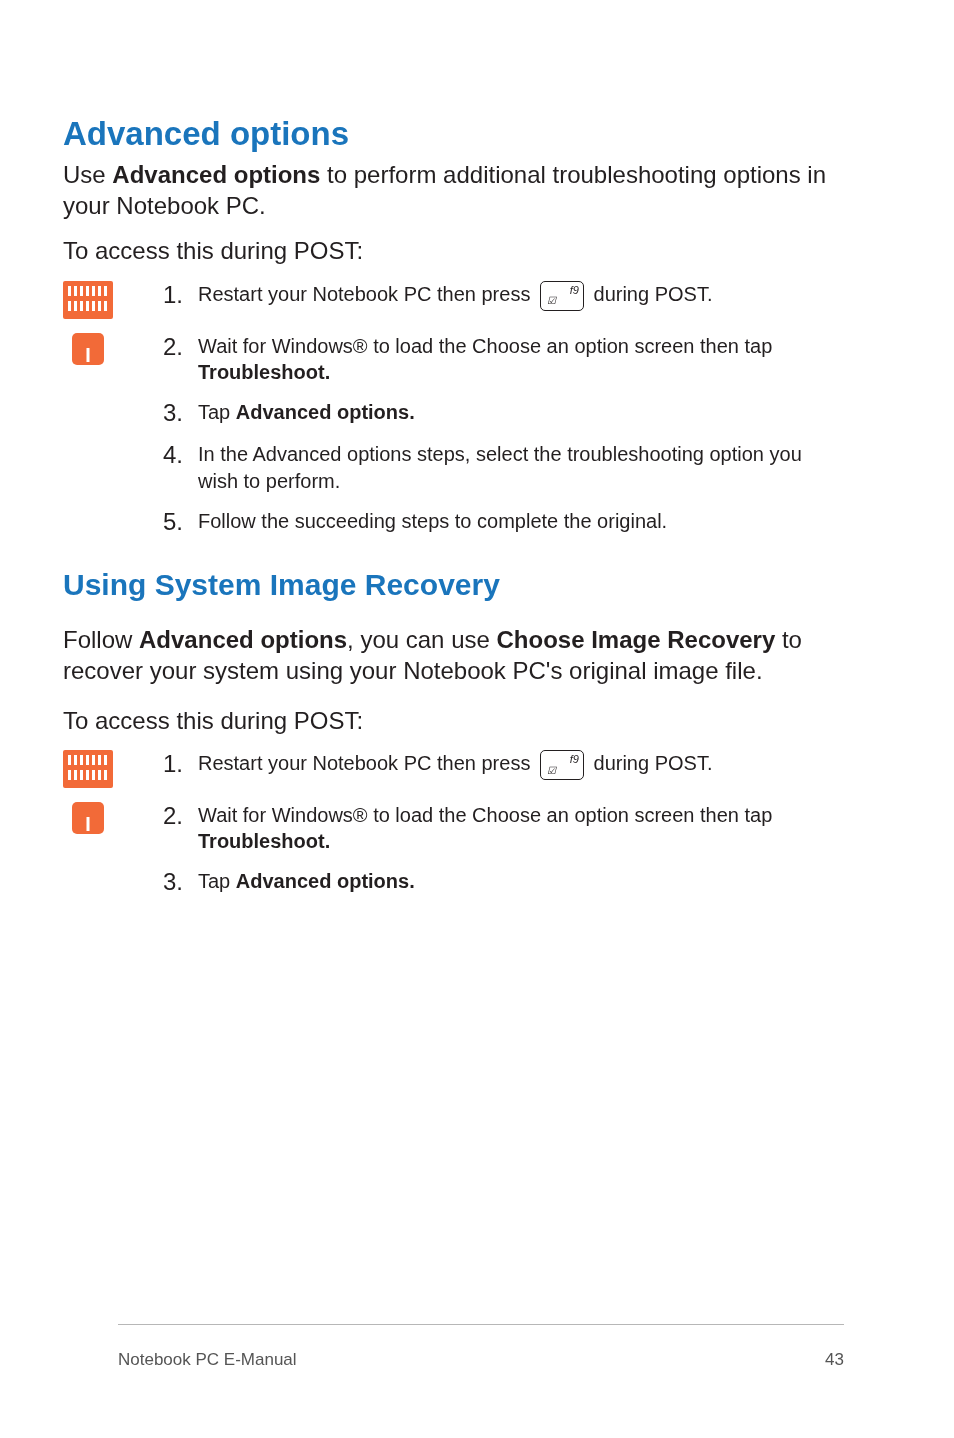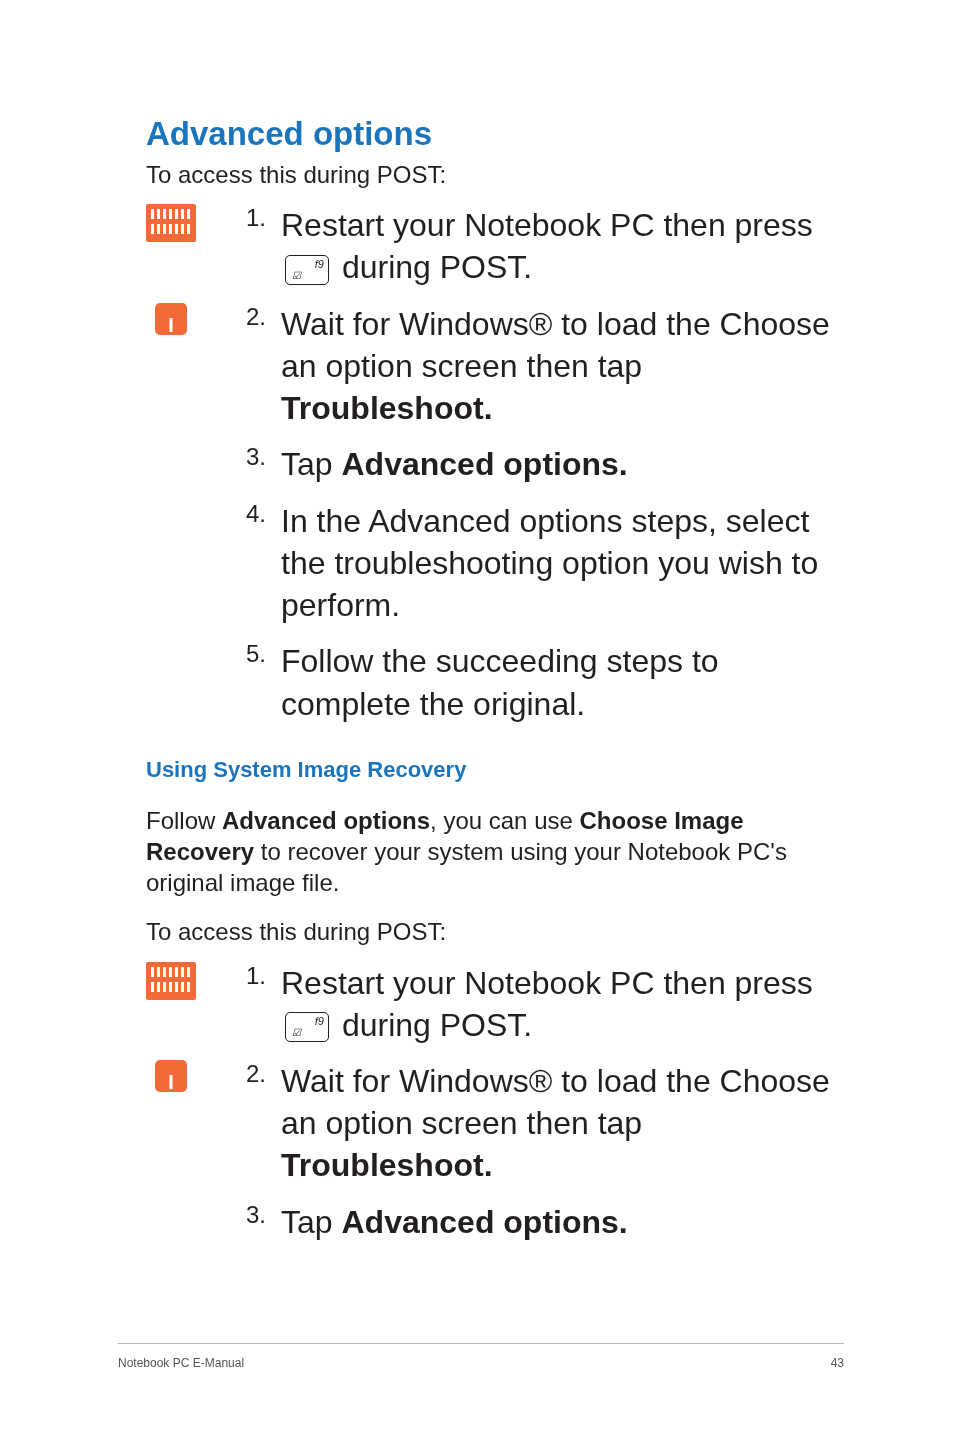--- a/index.html
+++ b/index.html
@@ -9,22 +9,21 @@
   }
   body {
     width: 954px;
     height: 1438px;
     background: #ffffff;
     font-family: -apple-system, BlinkMacSystemFont, "Segoe UI", Arial, sans-serif;
     position: relative;
     color: #231f20;
   }
   .page {
-    padding: 115px 110px 0 118px;
-    margin-left: 28px;
+    padding: 115px 110px 0 63px;
   }
   .heading-main {
     color: #1a75bc;
     font-size: 33px;
     font-weight: 700;
     margin-bottom: 6px;
   }
   .body-text {
     font-size: 24px;
     line-height: 1.3;
@@ -93,21 +92,21 @@
     height: 14px;
     background: #fff;
   }
   .number-col {
     width: 35px;
     font-size: 24px;
     text-align: left;
     flex-shrink: 0;
   }
   .content-col {
-    font-size: 32px;
+    font-size: 20px;
     line-height: 1.32;
     flex: 1;
   }
   .key-icon {
     display: inline-block;
     vertical-align: middle;
     border: 1.5px solid #231f20;
     border-radius: 5px;
     width: 44px;
     height: 30px;
@@ -125,45 +124,48 @@
   .key-icon::after {
     content: "f9";
     font-size: 11px;
     position: absolute;
     right: 4px;
     top: 1px;
     font-style: italic;
   }
   .heading-sub {
     color: #1a75bc;
-    font-size: 22px;
+    font-size: 30px;
     font-weight: 700;
     margin-top: 32px;
     margin-bottom: 22px;
   }
   .footer {
     position: absolute;
     bottom: 68px;
     left: 118px;
     right: 110px;
     border-top: 1px solid #b7b7b7;
-    padding-top: 12px;
+    padding-top: 25px;
     display: flex;
     justify-content: space-between;
-    font-size: 12px;
+    font-size: 17px;
     color: #555;
   }
 </style>
 </head>
 <body>
 
 <div class="page">
 
   <h1 class="heading-main">Advanced options</h1>
 
+  <p class="body-text">
+    <span>Use </span><span class="bold">Advanced options</span><span> to perform additional troubleshooting options in your Notebook PC.</span>
+  </p>
 
   <p class="body-text">To access this during POST:</p>
 
   <div class="numbered-section">
 
     <div class="numbered-row">
       <div class="icon-col">
         <div class="icon-keyboard"></div>
       </div>
       <div class="number-col">1.</div>

